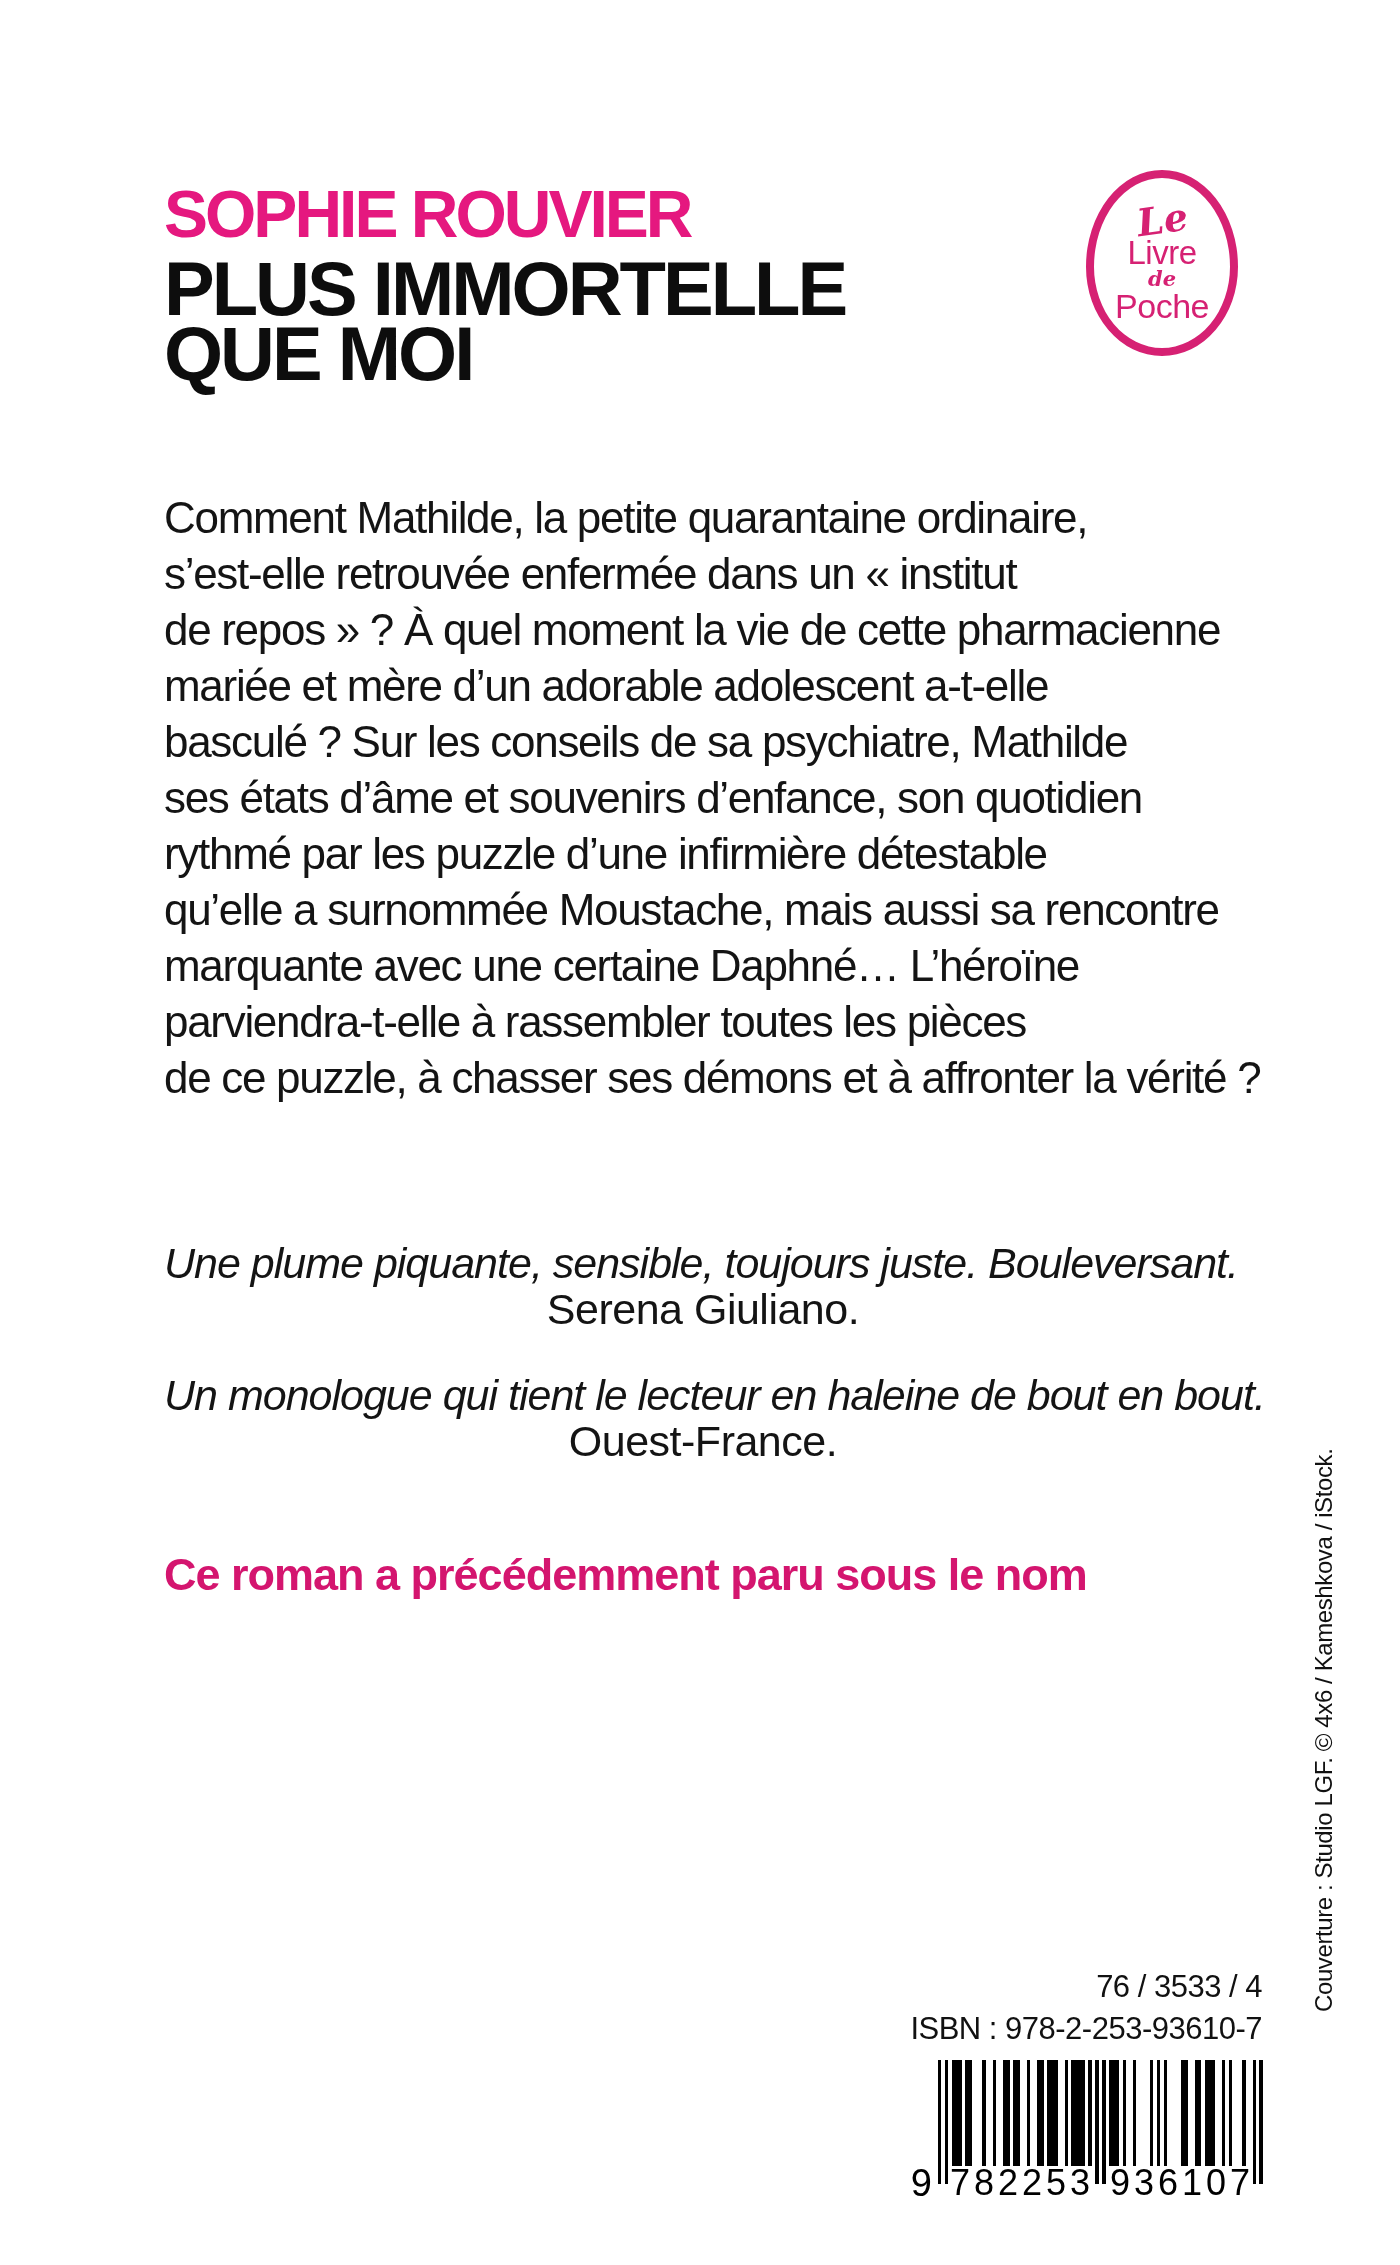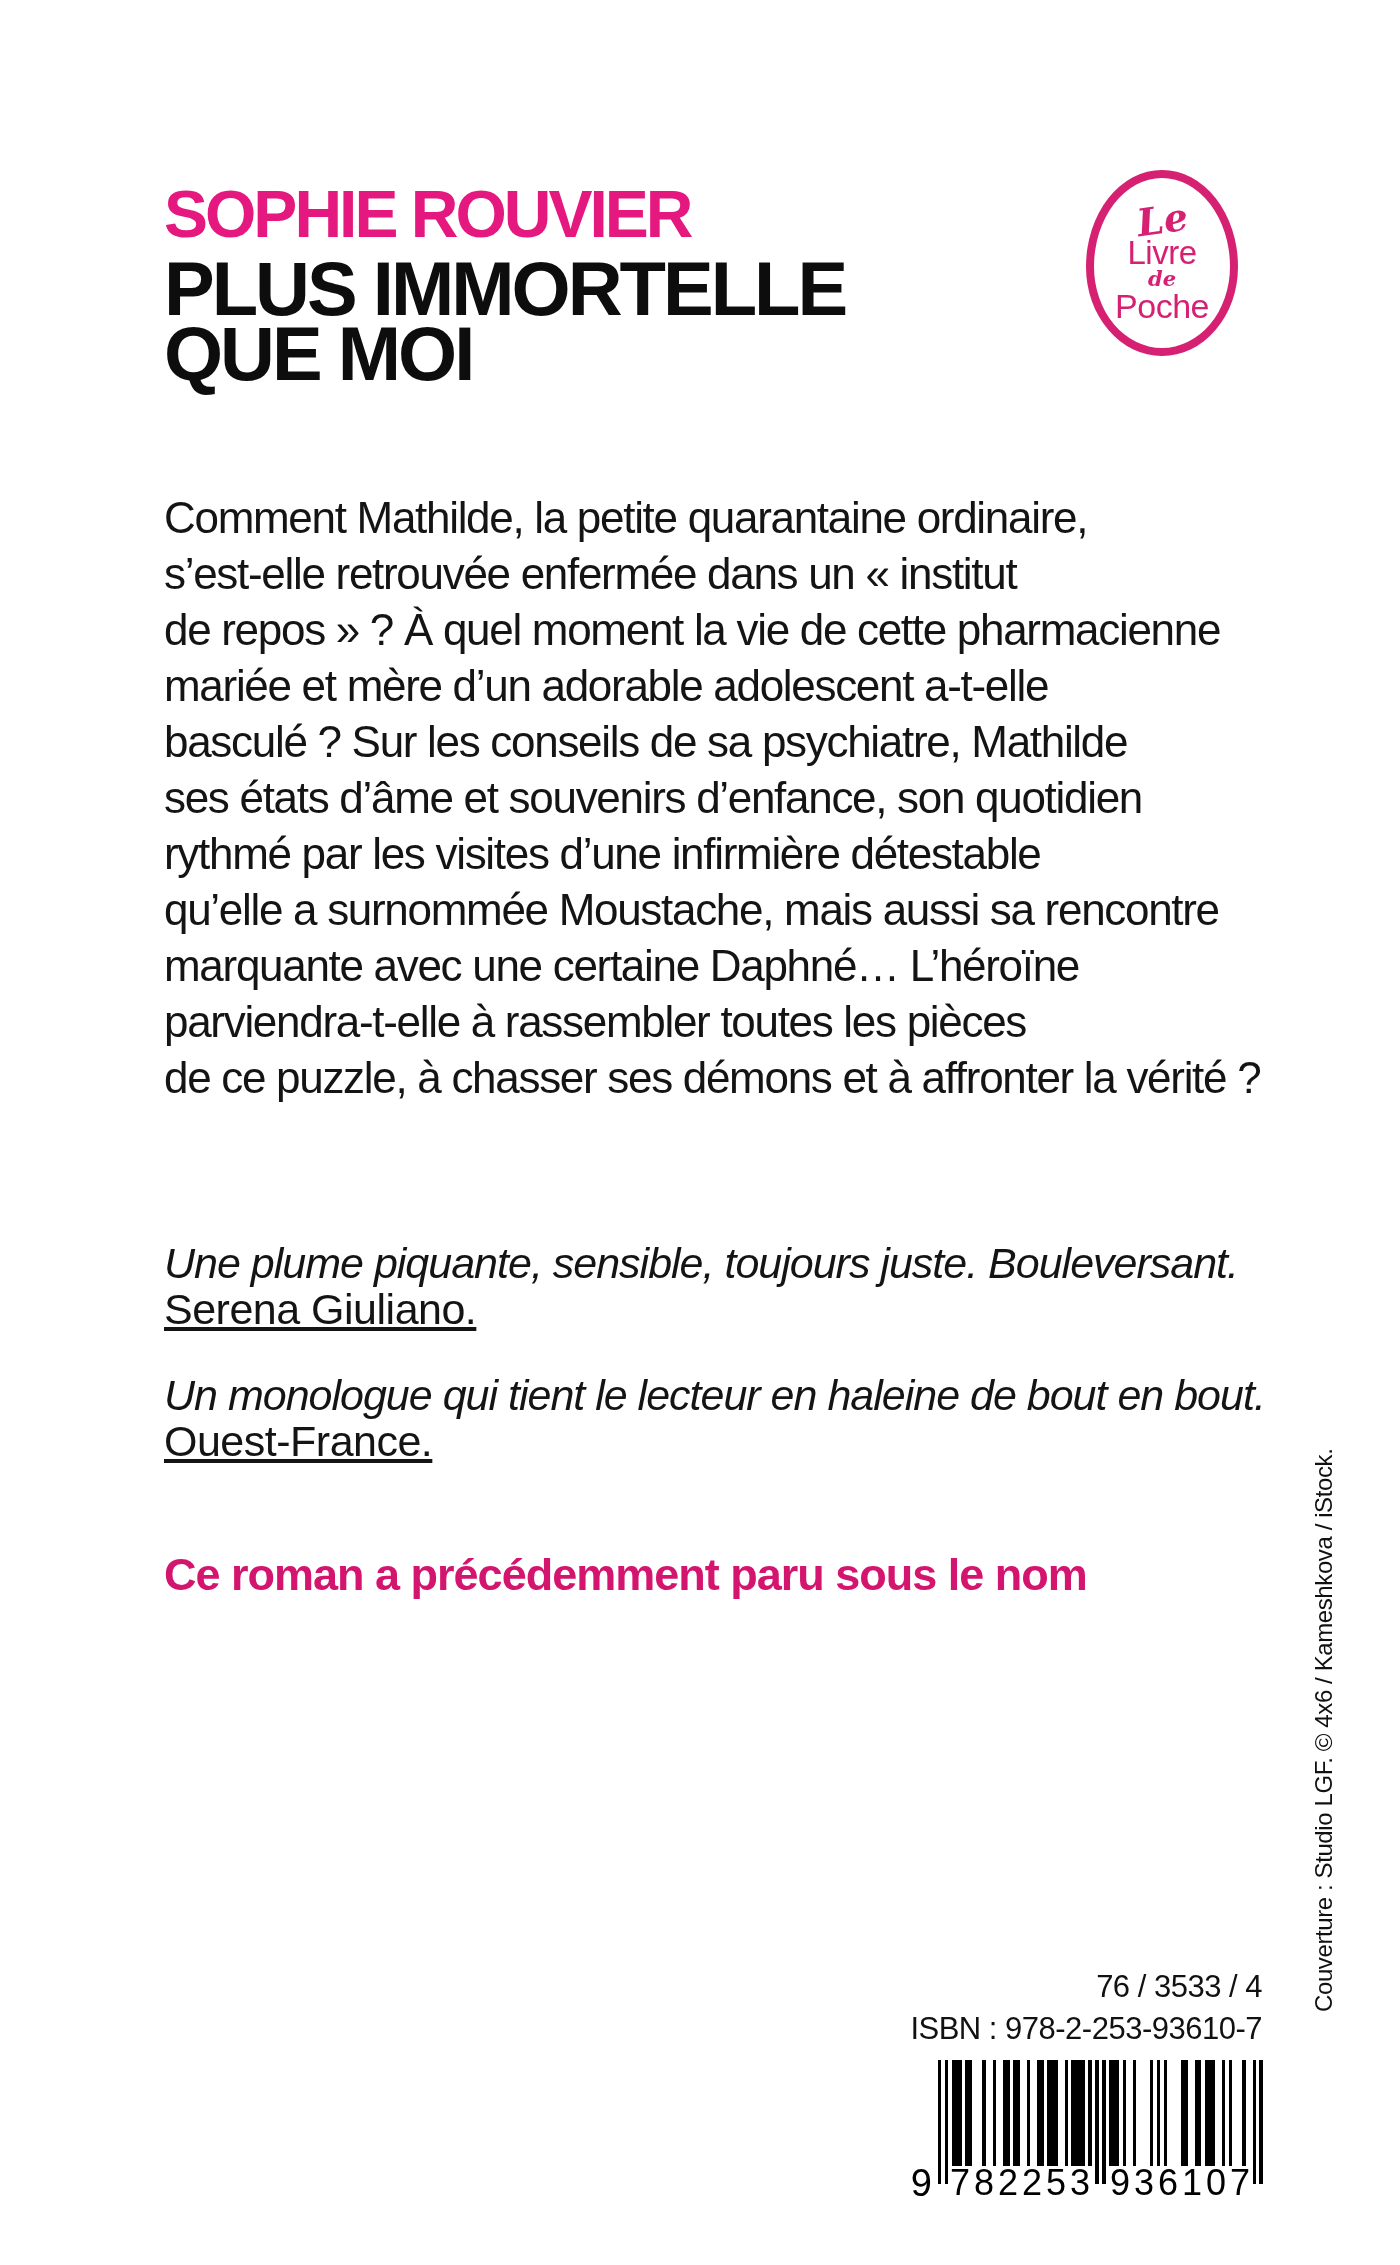--- a/index.html
+++ b/index.html
@@ -55,21 +55,21 @@
     position:absolute;left:164px;top:490px;
     font-size:44px;letter-spacing:-1.3px;line-height:56px;
     color:#141414;white-space:nowrap;
   }
   .quote{
     position:absolute;left:164px;width:1078px;
     font-size:43px;letter-spacing:-1px;line-height:46px;
     color:#141414;
   }
   .quote-text{font-style:italic;white-space:nowrap;}
-  .quote-source{text-align:left;font-style:normal;letter-spacing:-0.5px;text-decoration:underline;}
+  .quote-source{text-align:center;font-style:normal;letter-spacing:-0.5px;}
   .quote-1{top:1240px;}
   .quote-2{top:1372px;}
   .note{
     position:absolute;left:164px;top:1552px;
     font-size:45px;font-weight:700;letter-spacing:-1px;line-height:45px;
     color:var(--pink-deep);white-space:nowrap;
   }
   .credits{
     position:absolute;left:1310px;top:2012px;
     width:502px;
@@ -119,21 +119,21 @@
     <div class="poche">Poche</div>
   </div>
 
   <div class="synopsis">
       <div>Comment Mathilde, la petite quarantaine ordinaire,</div>
       <div>s’est-elle retrouvée enfermée dans un « institut</div>
       <div>de repos » ? À quel moment la vie de cette pharmacienne</div>
       <div>mariée et mère d’un adorable adolescent a-t-elle</div>
       <div>basculé ? Sur les conseils de sa psychiatre, Mathilde</div>
       <div>ses états d’âme et souvenirs d’enfance, son quotidien</div>
-      <div>rythmé par les visites d’une infirmière détestable</div>
+      <div>rythmé par les puzzle d’une infirmière détestable</div>
       <div>qu’elle a surnommée Moustache, mais aussi sa rencontre</div>
       <div>marquante avec une certaine Daphné… L’héroïne</div>
       <div>parviendra-t-elle à rassembler toutes les pièces</div>
       <div>de ce puzzle, à chasser ses démons et à affronter la vérité ?</div>
     </div>
 
   <div class="quote quote-1">
     <div class="quote-text">Une plume piquante, sensible, toujours juste. Bouleversant.</div>
     <div class="quote-source">Serena Giuliano.</div>
   </div>

